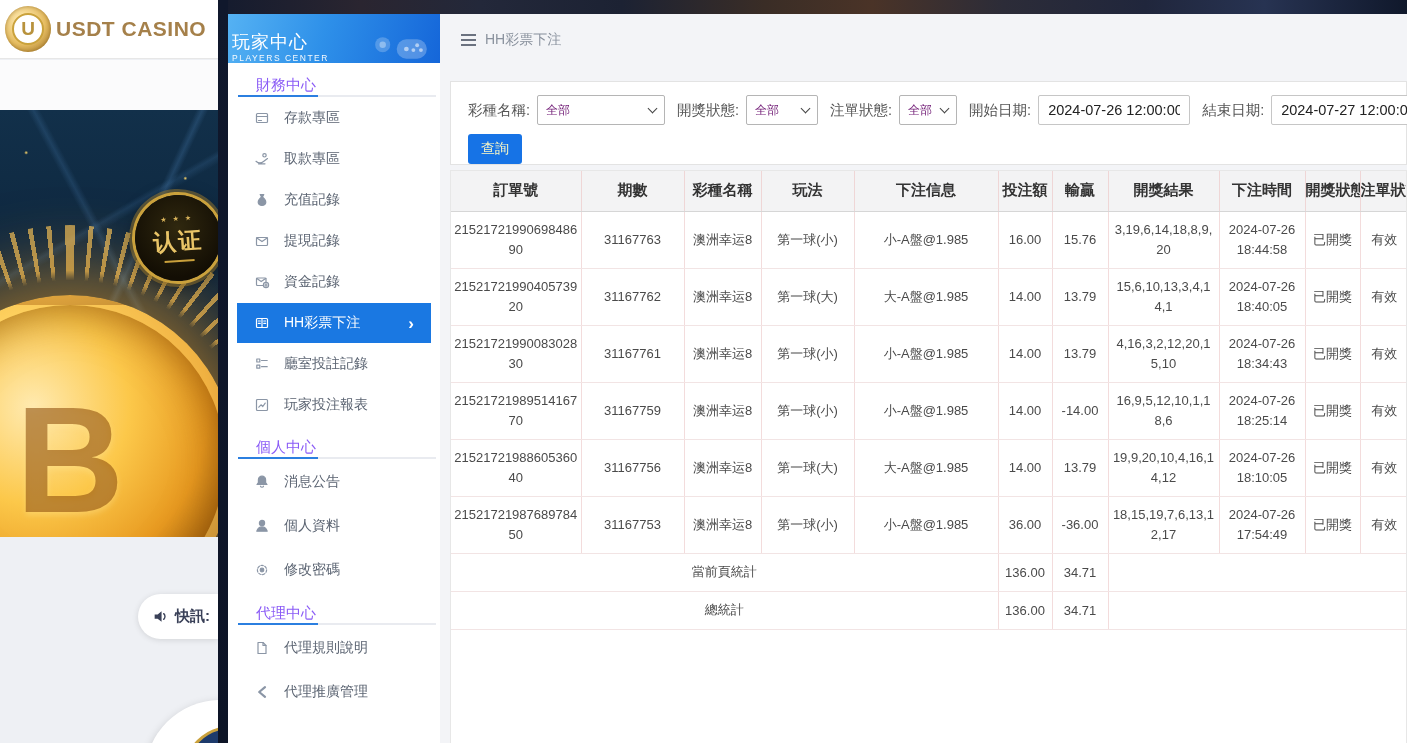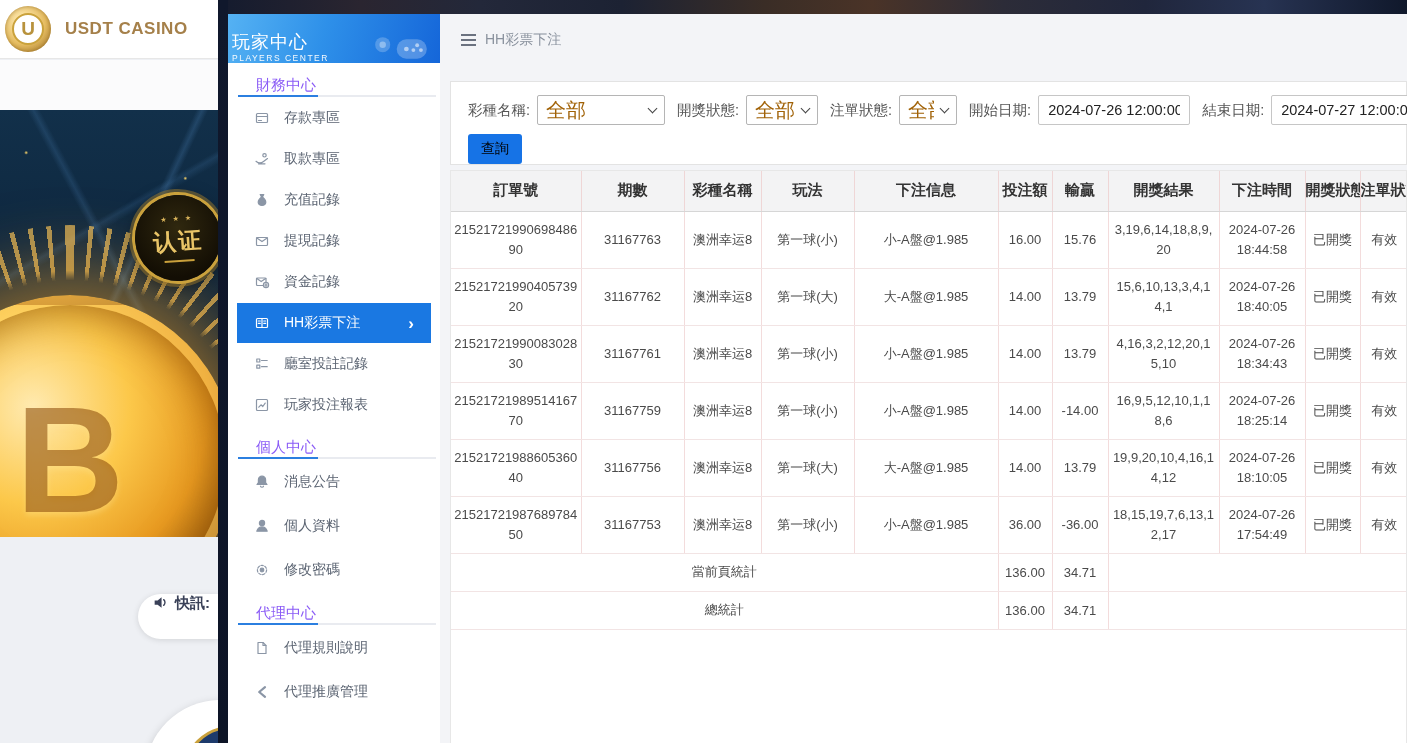--- a/index.html
+++ b/index.html
@@ -8,21 +8,21 @@
   
   .top-banner{position:absolute;left:218px;right:0;top:0;height:14px;
     background:linear-gradient(90deg,#141b2e 0%,#2a2530 12%,#23283a 22%,#1c2233 34%,#3a2d26 46%,#4a3327 55%,#2c2c38 66%,#20263c 78%,#273352 88%,#10182b 100%);}
   .side-gap{position:absolute;left:218px;top:0;width:10px;height:743px;background:linear-gradient(180deg,#10182c,#0d1426)}
 
   
   .left-col{position:absolute;left:0;top:0;width:218px;height:743px;background:#eef0f4;overflow:hidden}
   .logo-bar{position:absolute;left:0;top:0;width:218px;height:59px;background:#fff;border-bottom:1px solid #e7e7e7;display:flex;align-items:center;padding-left:5px;cursor:pointer}
   .coin{width:46px;height:46px;border-radius:50%;background:radial-gradient(circle at 35% 30%,#ffeab0,#e6bd62 55%,#a87c2f 95%);display:flex;align-items:center;justify-content:center;flex:0 0 46px;box-shadow:inset 0 0 4px rgba(120,80,10,.6)}
   .coin-u{width:32px;height:32px;border-radius:50%;background:#fff;border:2px solid #caa23c;color:#b8923c;font-weight:bold;font-size:19px;display:flex;align-items:center;justify-content:center}
-  .logo-text{font-weight:bold;font-size:17px;letter-spacing:.5px;color:#a5804a;margin-left:14px;white-space:nowrap}
+  .logo-text{font-weight:bold;font-size:21px;letter-spacing:.5px;color:#a5804a;margin-left:5px;white-space:nowrap}
   .left-band{position:absolute;left:0;top:60px;width:218px;height:50px;background:#fbfbfc}
 
   .promo{position:absolute;left:0;top:110px;width:218px;height:427px;overflow:hidden;
     background:
       radial-gradient(2px 2px at 12% 10%,#ffd86a,transparent),
       radial-gradient(2px 2px at 85% 16%,#ffd86a,transparent),
       radial-gradient(2px 2px at 70% 60%,#f8c85a,transparent),
       radial-gradient(2px 2px at 90% 78%,#f8c85a,transparent),
       linear-gradient(115deg,transparent 47%,rgba(90,150,210,.22) 48.5%,transparent 50%),
       linear-gradient(62deg,transparent 57%,rgba(90,150,210,.18) 58.5%,transparent 60%),
@@ -39,21 +39,21 @@
   .btc-coin span{font-size:150px;font-weight:bold;color:rgba(135,70,6,.55);text-shadow:0 3px 6px rgba(255,230,150,.4)}
   .badge{position:absolute;left:135px;top:85px;width:86px;height:86px;border-radius:50%;
     background:radial-gradient(circle at 50% 38%,#30280f,#130e04 72%);
     box-shadow:0 0 0 3px #caa13c,0 0 0 6px rgba(170,130,45,.45),0 4px 18px rgba(0,0,0,.55);
     display:flex;flex-direction:column;align-items:center;justify-content:center;gap:3px;transform:rotate(-4deg)}
   .badge-stars{color:#d9b35a;font-size:7px;letter-spacing:2px}
   .badge-text{color:#e9c467;font-size:23px;font-weight:bold;letter-spacing:2px}
   .badge-line{width:30px;height:2px;background:#caa13c}
 
   .ticker-pill{position:absolute;left:138px;top:594px;width:80px;height:45px;background:#fff;border-radius:24px 0 0 24px;
-    box-shadow:0 1px 6px rgba(0,0,0,.12);display:flex;align-items:flex-start;gap:6px;padding-left:14px;cursor:pointer}
+    box-shadow:0 1px 6px rgba(0,0,0,.12);display:flex;align-items:center;gap:6px;padding-left:14px;cursor:pointer}
   .ticker-pill span{font-weight:bold;font-size:15px;color:#3a4158;white-space:nowrap}
   .cs-circle{position:absolute;left:145px;top:700px;width:150px;height:150px;border-radius:50%;background:#fff;box-shadow:0 3px 10px rgba(0,0,0,.18);cursor:pointer}
   .cs-inner{position:absolute;left:38px;top:26px;width:96px;height:96px;border-radius:50%;background:#1d3a6b;border:3px solid #caa13c;display:block}
 
   
   .sidebar{position:absolute;left:228px;top:14px;width:212px;height:729px;background:#fff;overflow:hidden}
   .side-header{height:49px;background:linear-gradient(105deg,#55b2f3 0%,#2e90e9 45%,#1566d9 100%);color:#fff;display:flex;align-items:flex-end;justify-content:space-between;padding:0 10px 0 4px}
   .side-title{font-size:18px;letter-spacing:1px;line-height:1.1}
   .side-sub{font-size:8.5px;letter-spacing:1.5px;opacity:.95}
   .sec-title{margin:13px 28px 0;color:#8b5cf6;font-size:15px;}
@@ -70,24 +70,24 @@
   .crumb-bar{display:flex;align-items:center;gap:9px;padding:17px 0 0 21px}
   .burger{display:inline-flex;flex-direction:column;gap:3px;cursor:pointer}
   .burger i{width:15px;height:2px;background:#6b7280;display:block}
   .crumb-text{color:#8a929e;font-size:14px}
 
   .filter-card{position:absolute;left:10px;right:0;top:67px;height:84px;background:#fff;border:1px solid #e3e3e3}
   .filter-row{display:flex;align-items:center;gap:7px;padding:13px 0 0 17px;white-space:nowrap}
   .filter-row label{font-size:14.5px;color:#555}
   .sel-wrap{position:relative;display:inline-block;margin-right:5px}
   .sel-wrap::after{content:"";position:absolute;right:9px;top:10px;width:6px;height:6px;border-right:1.7px solid #444;border-bottom:1.7px solid #444;transform:rotate(45deg);pointer-events:none}
-  select{appearance:none;-webkit-appearance:none;border:1px solid #b5b5b5;border-radius:2px;height:30px;background:#fff;padding:0 22px 0 8px;font-size:20px;color:#a16207;font-family:inherit}
+  select{appearance:none;-webkit-appearance:none;border:1px solid #b5b5b5;border-radius:2px;height:30px;background:#fff;padding:0 22px 0 8px;font-size:12px;color:#701a75;font-family:inherit}
   .sel-lottery{width:128px}.sel-draw{width:72px}.sel-order{width:58px}
   .date-input{width:152px;height:30px;border:1px solid #c6c6c6;border-radius:2px;font-size:14.5px;color:#222;padding:0 9px;font-family:inherit;margin-right:5px}
-  .search-btn{margin:9px 0 0 17px;background:#1673e6;color:#000000;border:none;border-radius:3px;font-size:14px;padding:6px 13px;cursor:pointer;font-family:inherit}
+  .search-btn{margin:9px 0 0 17px;background:#1673e6;color:#fef9c3;border:none;border-radius:3px;font-size:14px;padding:6px 13px;cursor:pointer;font-family:inherit}
 
   .table-card{position:absolute;left:10px;right:0;top:156px;bottom:0;background:#fff;border:1px solid #e7e7e7;border-bottom:none;overflow:hidden}
   table{width:100%;border-collapse:collapse;table-layout:fixed;font-size:13px;color:#4a4a4a}
   thead th{background:#f3f3f4;font-weight:bold;color:#333;height:40px;border-bottom:1px solid #d6d6d6;border-left:1px solid #efd6d6;white-space:nowrap;overflow:hidden;font-size:15px}
   thead th:first-child{border-left:none}
   tbody td{height:57px;text-align:center;border-left:1px solid #f3dcdc;border-bottom:1px solid #f2e4e4;padding:2px 3px;line-height:1.5}
   tbody td:first-child{border-left:none}
   td.brk{word-break:break-all}
   tfoot td{height:38px;text-align:center;border-left:1px solid #f3dcdc;border-bottom:1px solid #f2e4e4;color:#4a4a4a}
   tfoot td:first-child{border-left:none}

